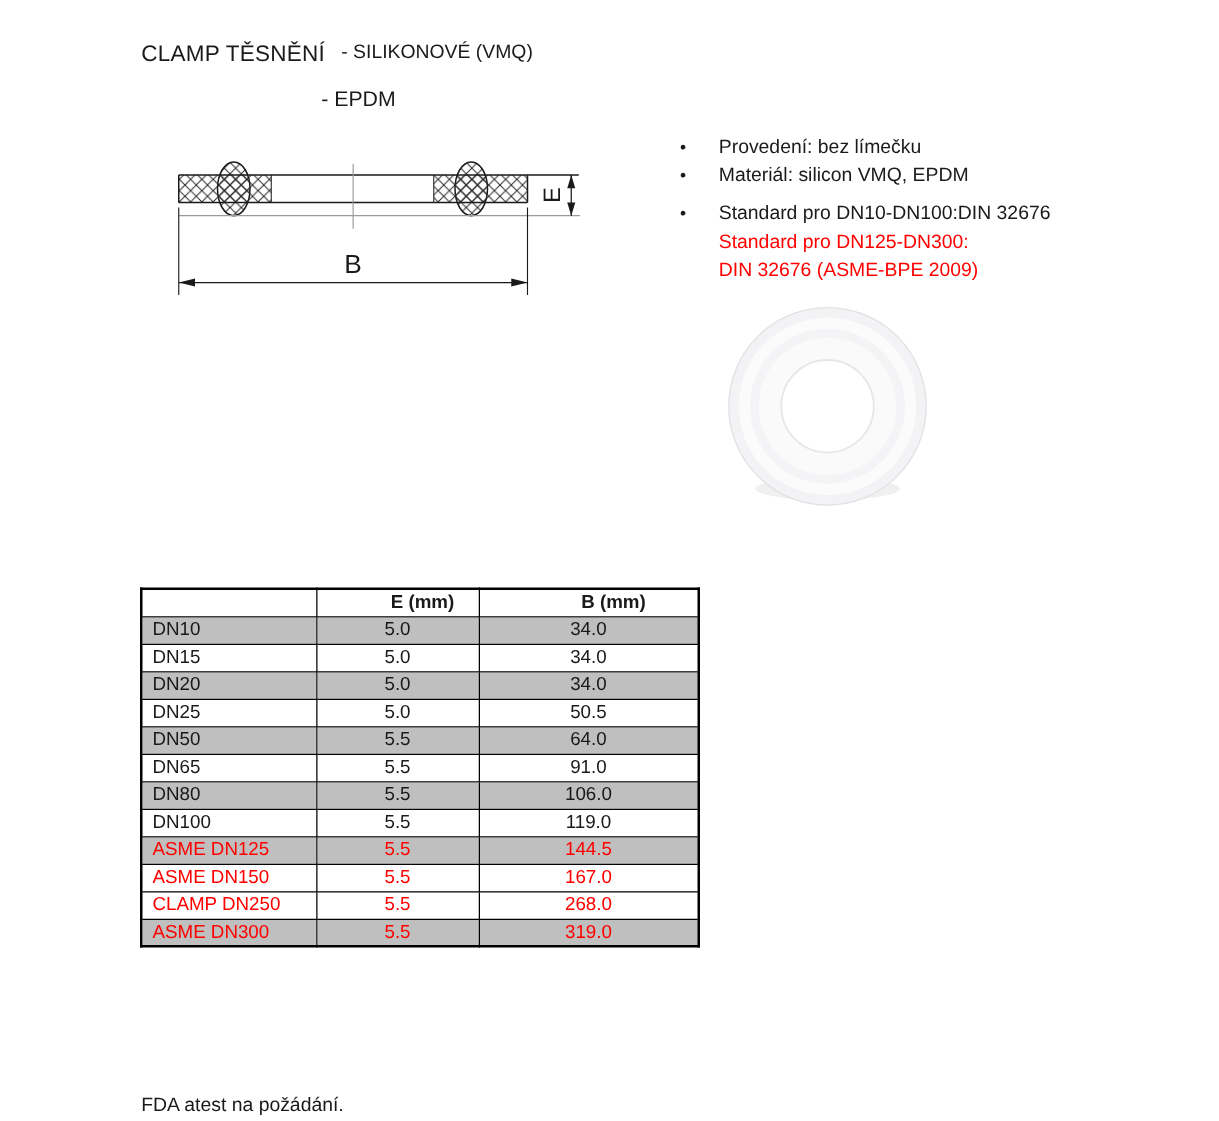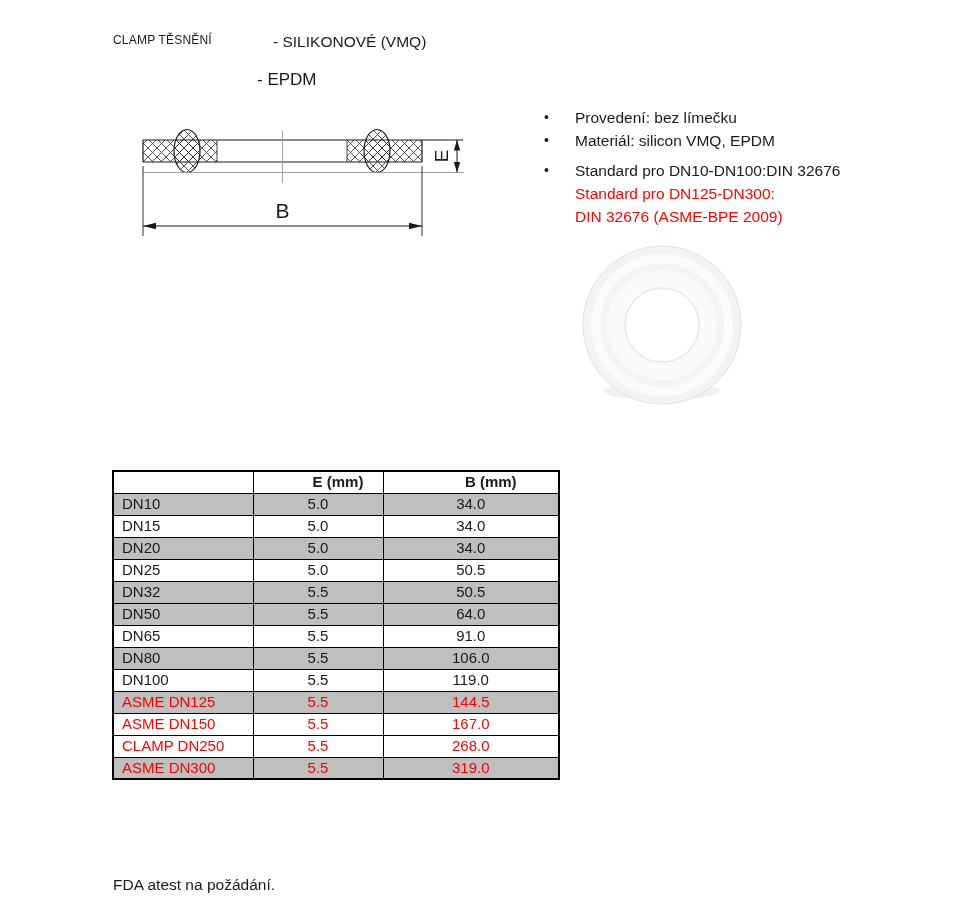--- a/index.html
+++ b/index.html
@@ -12,21 +12,21 @@
   html,body{background:#ffffff;}
   body{
     font-family:"Liberation Sans",sans-serif;
     color:var(--ink);
     width:975px;height:897px;
     position:relative;overflow:hidden;
   }
   .abs{position:absolute;}
 
   
-  .title-main{left:113px;top:33px;font-size:12px;letter-spacing:.2px;}
+  .title-main{left:113px;top:33px;font-size:18px;letter-spacing:.2px;}
   .title-variant1{left:257px;top:33px;font-size:15.5px;margin-left:16px;}
   .title-variant2{left:257px;top:70px;font-size:17px;}
 
   
   .bullets{left:540px;top:106px;width:430px;font-size:15.5px;}
   .bullet-item{position:relative;padding-left:35px;line-height:23px;}
   .bullet-item .dot{position:absolute;left:4px;top:0;font-size:14px;}
   .bullet-item.gap{margin-top:7px;}
   .bullet-cont{padding-left:35px;line-height:23px;color:var(--red);}
 
@@ -167,25 +167,20 @@
         <td>DN20</td>
         <td class="num">5.0</td>
         <td class="num">34.0</td>
       </tr>
       <tr>
         <td>DN25</td>
         <td class="num">5.0</td>
         <td class="num">50.5</td>
       </tr>
       <tr class="shaded">
-        <td>DN32</td>
-        <td class="num">5.5</td>
-        <td class="num">50.5</td>
-      </tr>
-      <tr class="shaded">
         <td>DN50</td>
         <td class="num">5.5</td>
         <td class="num">64.0</td>
       </tr>
       <tr>
         <td>DN65</td>
         <td class="num">5.5</td>
         <td class="num">91.0</td>
       </tr>
       <tr class="shaded">

